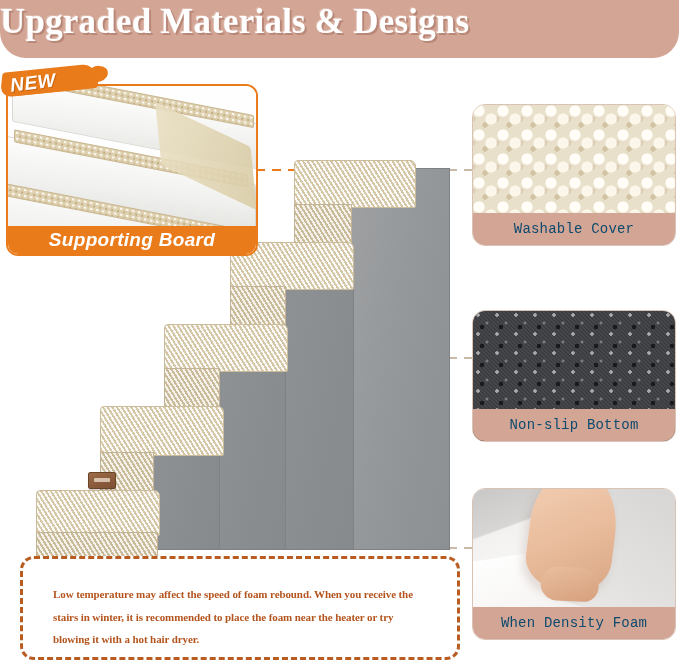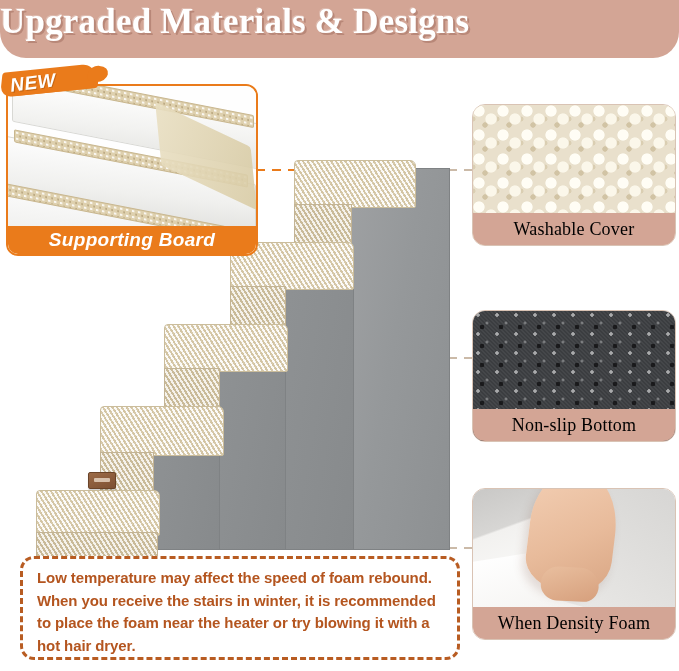--- a/index.html
+++ b/index.html
@@ -108,22 +108,22 @@
     position:absolute;width:202px;
     border:1px solid #d9c3b4;border-radius:13px;
     overflow:hidden;background:#fff;
   }
   .fpanel .tex{position:absolute;left:0;top:0;width:100%;height:100%;}
   .fcap{
     position:absolute;left:0;bottom:0;width:100%;height:32px;
     background:#d3a595;display:flex;align-items:center;justify-content:center;
   }
   .fcap span{
-    font-family:Liberation Serif, serif;
-    font-size:18px;color:#000000;letter-spacing:.2px;
+    font-family:Liberation Mono, monospace;
+    font-size:14px;color:#0c4a6e;letter-spacing:.2px;
   }
   #p-cover{left:472px;top:104px;height:140px;}
   .tex-knit{
     background-color:#e9e0cc;
     background-image:
       radial-gradient(circle at 6px 6px, #fffdf5 5.2px, rgba(255,253,245,0) 6px),
       radial-gradient(circle at 18px 14px, #fbf7ea 5.2px, rgba(251,247,234,0) 6px),
       radial-gradient(circle at 12px 20px, rgba(190,172,132,.55) 2.4px, transparent 3px),
       radial-gradient(circle at 0px 14px, rgba(200,184,146,.45) 2.2px, transparent 2.8px);
     background-size:24px 24px,24px 24px,24px 24px,24px 24px;
@@ -209,23 +209,23 @@
   }
   .dot.orange{background:#ea7b1b;border-color:#ea7b1b;}
 
   
   .warn{
     position:absolute;left:20px;top:556px;width:440px;height:104px;
     border:3px dashed #b85c22;border-radius:14px;
     box-sizing:border-box;background:#ffffff;
   }
   .warn p{
-    margin:0;padding:8px 13px 0 14px;
-    font-family:Liberation Sans, sans-serif;
-    font-weight:bold;font-size:15px;line-height:22.5px;
+    margin:16px;padding:8px 13px 0 14px;
+    font-family:Liberation Serif, serif;
+    font-weight:bold;font-size:11px;line-height:22.5px;
     color:#b4551f;letter-spacing:-.1px;
   }
 </style>
 </head>
 <body>
 
 <div id="stage">
 
   <div class="banner">
     <div class="banner-title">Upgraded Materials &amp; Designs</div>

